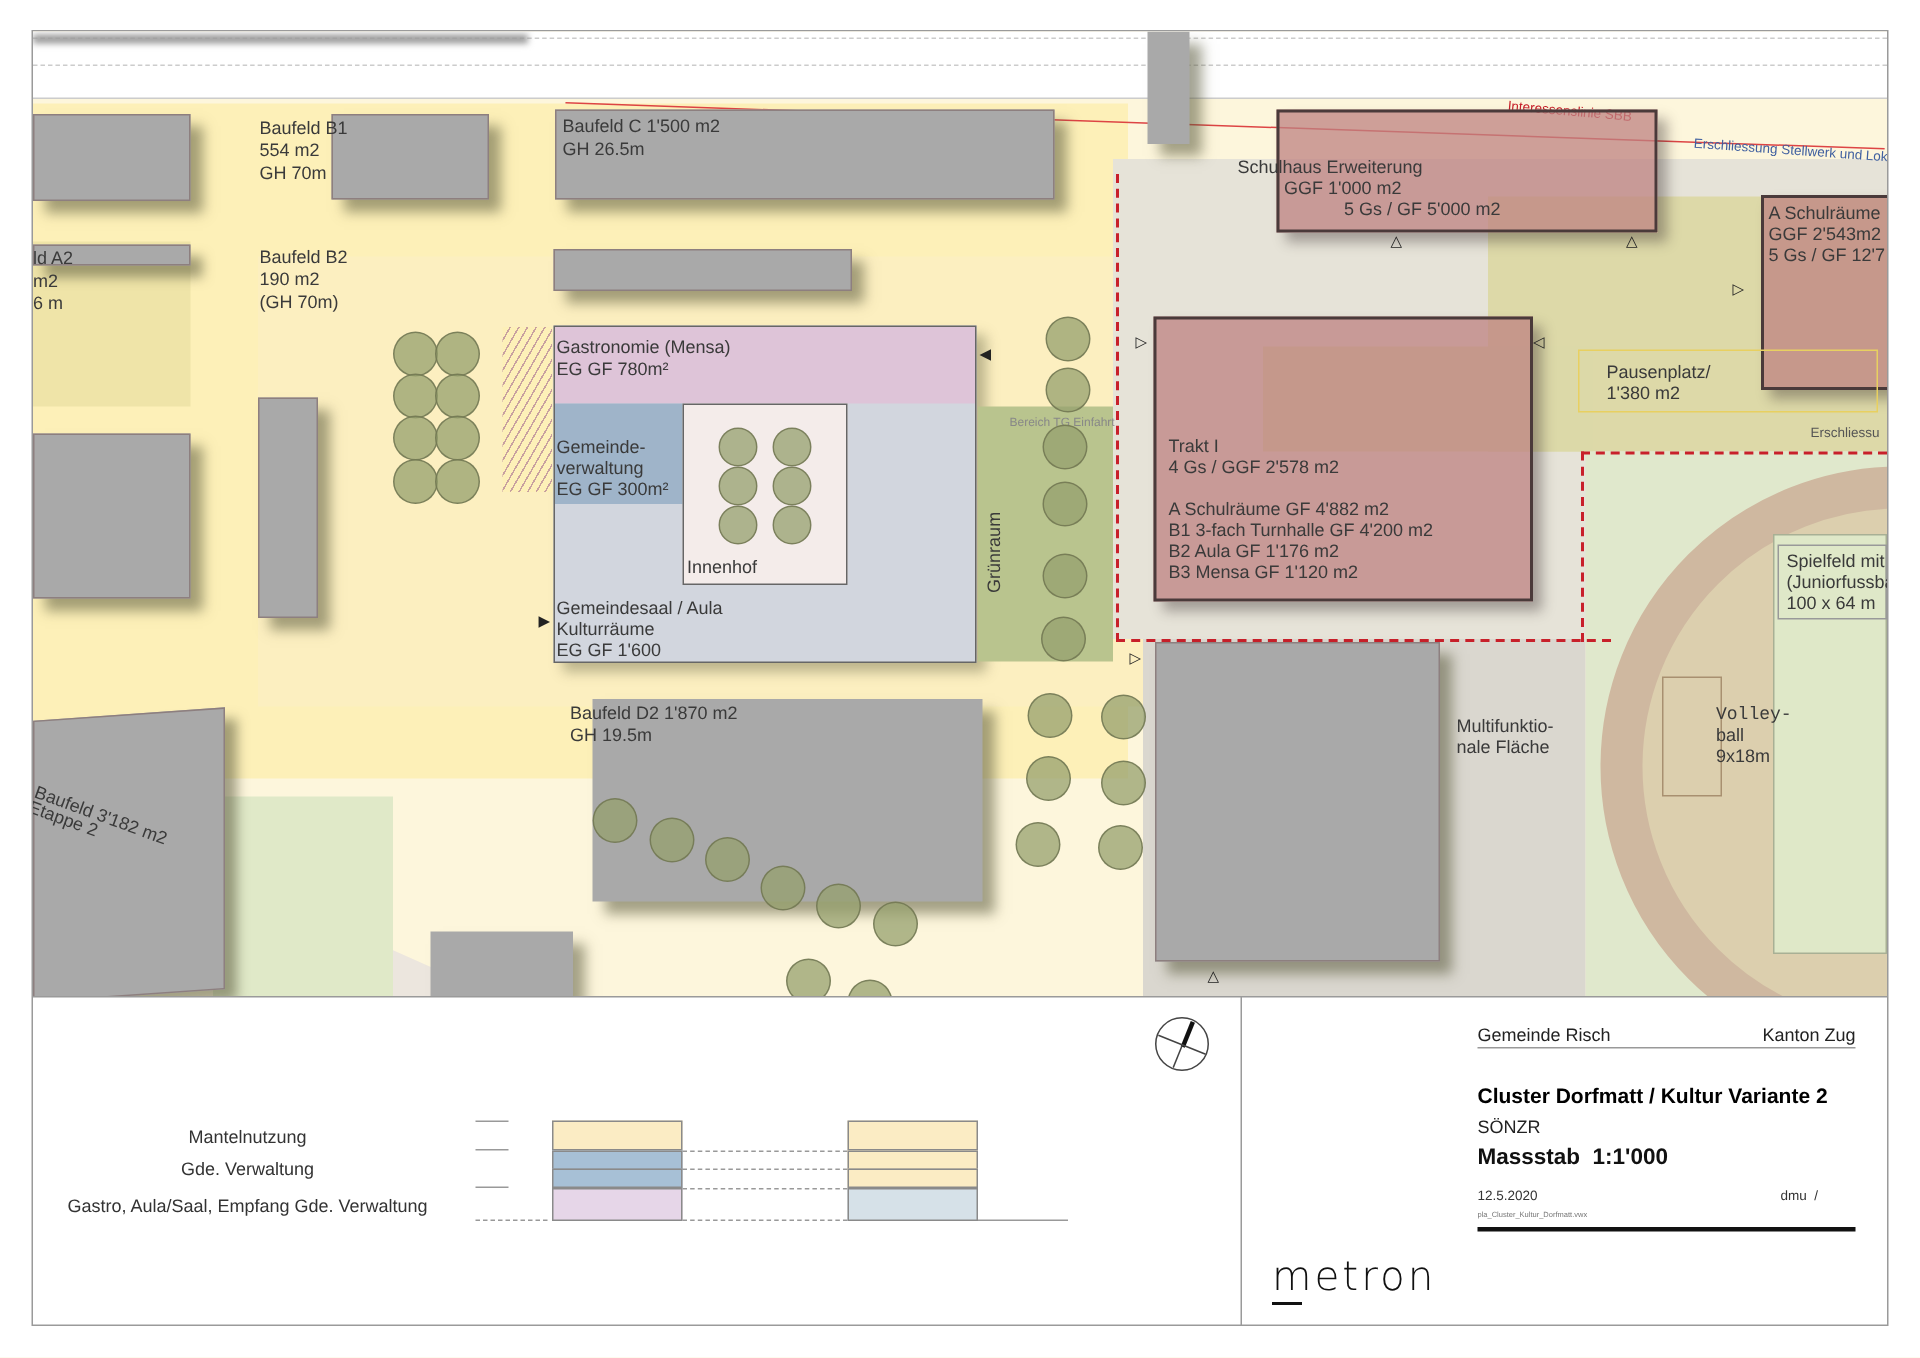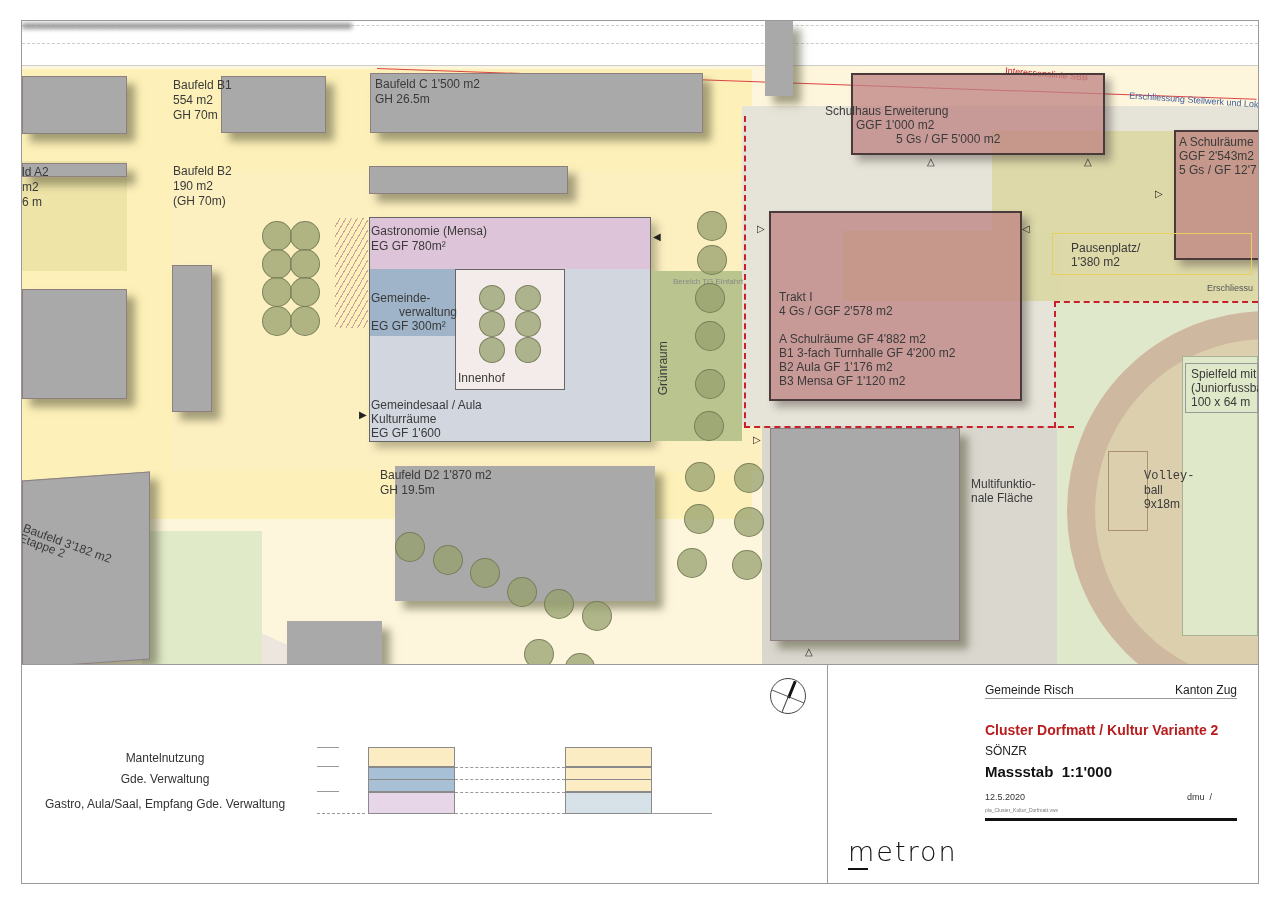--- a/index.html
+++ b/index.html
@@ -68,21 +68,21 @@
   <div class="bldg" style="left:748px;top:407px;width:190px;height:213px;"></div>
   <div class="bldg" style="left:743px;top:0;width:28px;height:75px;border:none;"></div>
 
   <div class="abs" style="left:347px;top:196px;width:282px;height:225px;background:#d2d6de;border:1px solid #666;box-shadow:6px 6px 8px rgba(90,90,60,0.4);"></div>
   <div class="abs" style="left:348px;top:197px;width:280px;height:51px;background:#dec4d8;"></div>
   <div class="abs" style="left:348px;top:248px;width:86px;height:67px;background:#9fb4c9;"></div>
   <div class="abs" style="left:433px;top:248px;width:110px;height:121px;background:#f4ecea;border:1px solid #666;"></div>
   <div class="lbl" style="left:349px;top:203px;">Gastronomie (Mensa)</div>
   <div class="lbl" style="left:349px;top:218px;">EG GF 780m²</div>
   <div class="lbl" style="left:349px;top:270px;">Gemeinde-</div>
-  <div class="lbl" style="left:349px;top:284px;padding-left:28px;">verwaltung</div>
+  <div class="lbl" style="left:349px;top:284px;">verwaltung</div>
   <div class="lbl" style="left:349px;top:298px;">EG GF 300m²</div>
   <div class="lbl" style="left:349px;top:377px;">Gemeindesaal / Aula</div>
   <div class="lbl" style="left:349px;top:391px;">Kulturräume</div>
   <div class="lbl" style="left:349px;top:405px;">EG GF 1'600</div>
   <div class="lbl" style="left:436px;top:350px;">Innenhof</div>
   <div class="tri" style="left:337px;top:209px;">▶</div>
   <div class="tri" style="left:337px;top:277px;">▶</div>
   <div class="tri" style="left:337px;top:389px;">▶</div>
   <div class="tri" style="left:631px;top:211px;">◀</div>
 
@@ -215,21 +215,21 @@
 
 <div class="swatch" style="left:565px;top:747px;width:87px;height:20px;background:#fbecc4;"></div>
 <div class="swatch" style="left:565px;top:767px;width:87px;height:13px;background:#fbecc4;"></div>
 <div class="swatch" style="left:565px;top:779px;width:87px;height:13px;background:#fbecc4;"></div>
 <div class="swatch" style="left:565px;top:792px;width:87px;height:22px;background:#d6e1e8;"></div>
 <div class="solid" style="left:652px;top:813px;width:60px;"></div>
 
 <div class="abs" style="left:985px;top:683px;font-size:12px;color:#222;">Gemeinde Risch</div>
 <div class="abs" style="left:1175px;top:683px;font-size:12px;color:#222;">Kanton Zug</div>
 <div class="abs" style="left:985px;top:698px;width:252px;height:1px;background:#999;"></div>
-<div class="abs" style="left:985px;top:722px;font-size:14px;font-weight:bold;color:#b91c1c;">Cluster Dorfmatt / Kultur Variante 2</div>
+<div class="abs" style="left:985px;top:722px;font-size:14px;font-weight:bold;color:#000000;">Cluster Dorfmatt / Kultur Variante 2</div>
 <div class="abs" style="left:985px;top:744px;font-size:12px;color:#222;">SÖNZR</div>
 <div class="abs" style="left:985px;top:763px;font-size:15px;font-weight:bold;color:#111;white-space:pre;">Massstab  1:1'000</div>
 <div class="abs" style="left:985px;top:792px;font-size:9px;color:#333;">12.5.2020</div>
 <div class="abs" style="left:1187px;top:792px;font-size:9px;color:#333;white-space:pre;">dmu  /</div>
 <div class="abs" style="left:985px;top:807px;font-size:5px;color:#777;">pla_Cluster_Kultur_Dorfmatt.vwx</div>
 <div class="abs" style="left:985px;top:818px;width:252px;height:3px;background:#111;"></div>
 <div class="abs" style="left:848px;top:836px;">
   <span style="font-size:27px;letter-spacing:2px;color:#111;font-family:'DejaVu Sans',sans-serif;font-weight:300;">metron</span>
   <div class="abs" style="left:0;top:32px;width:20px;height:2px;background:#111;"></div>
 </div>

